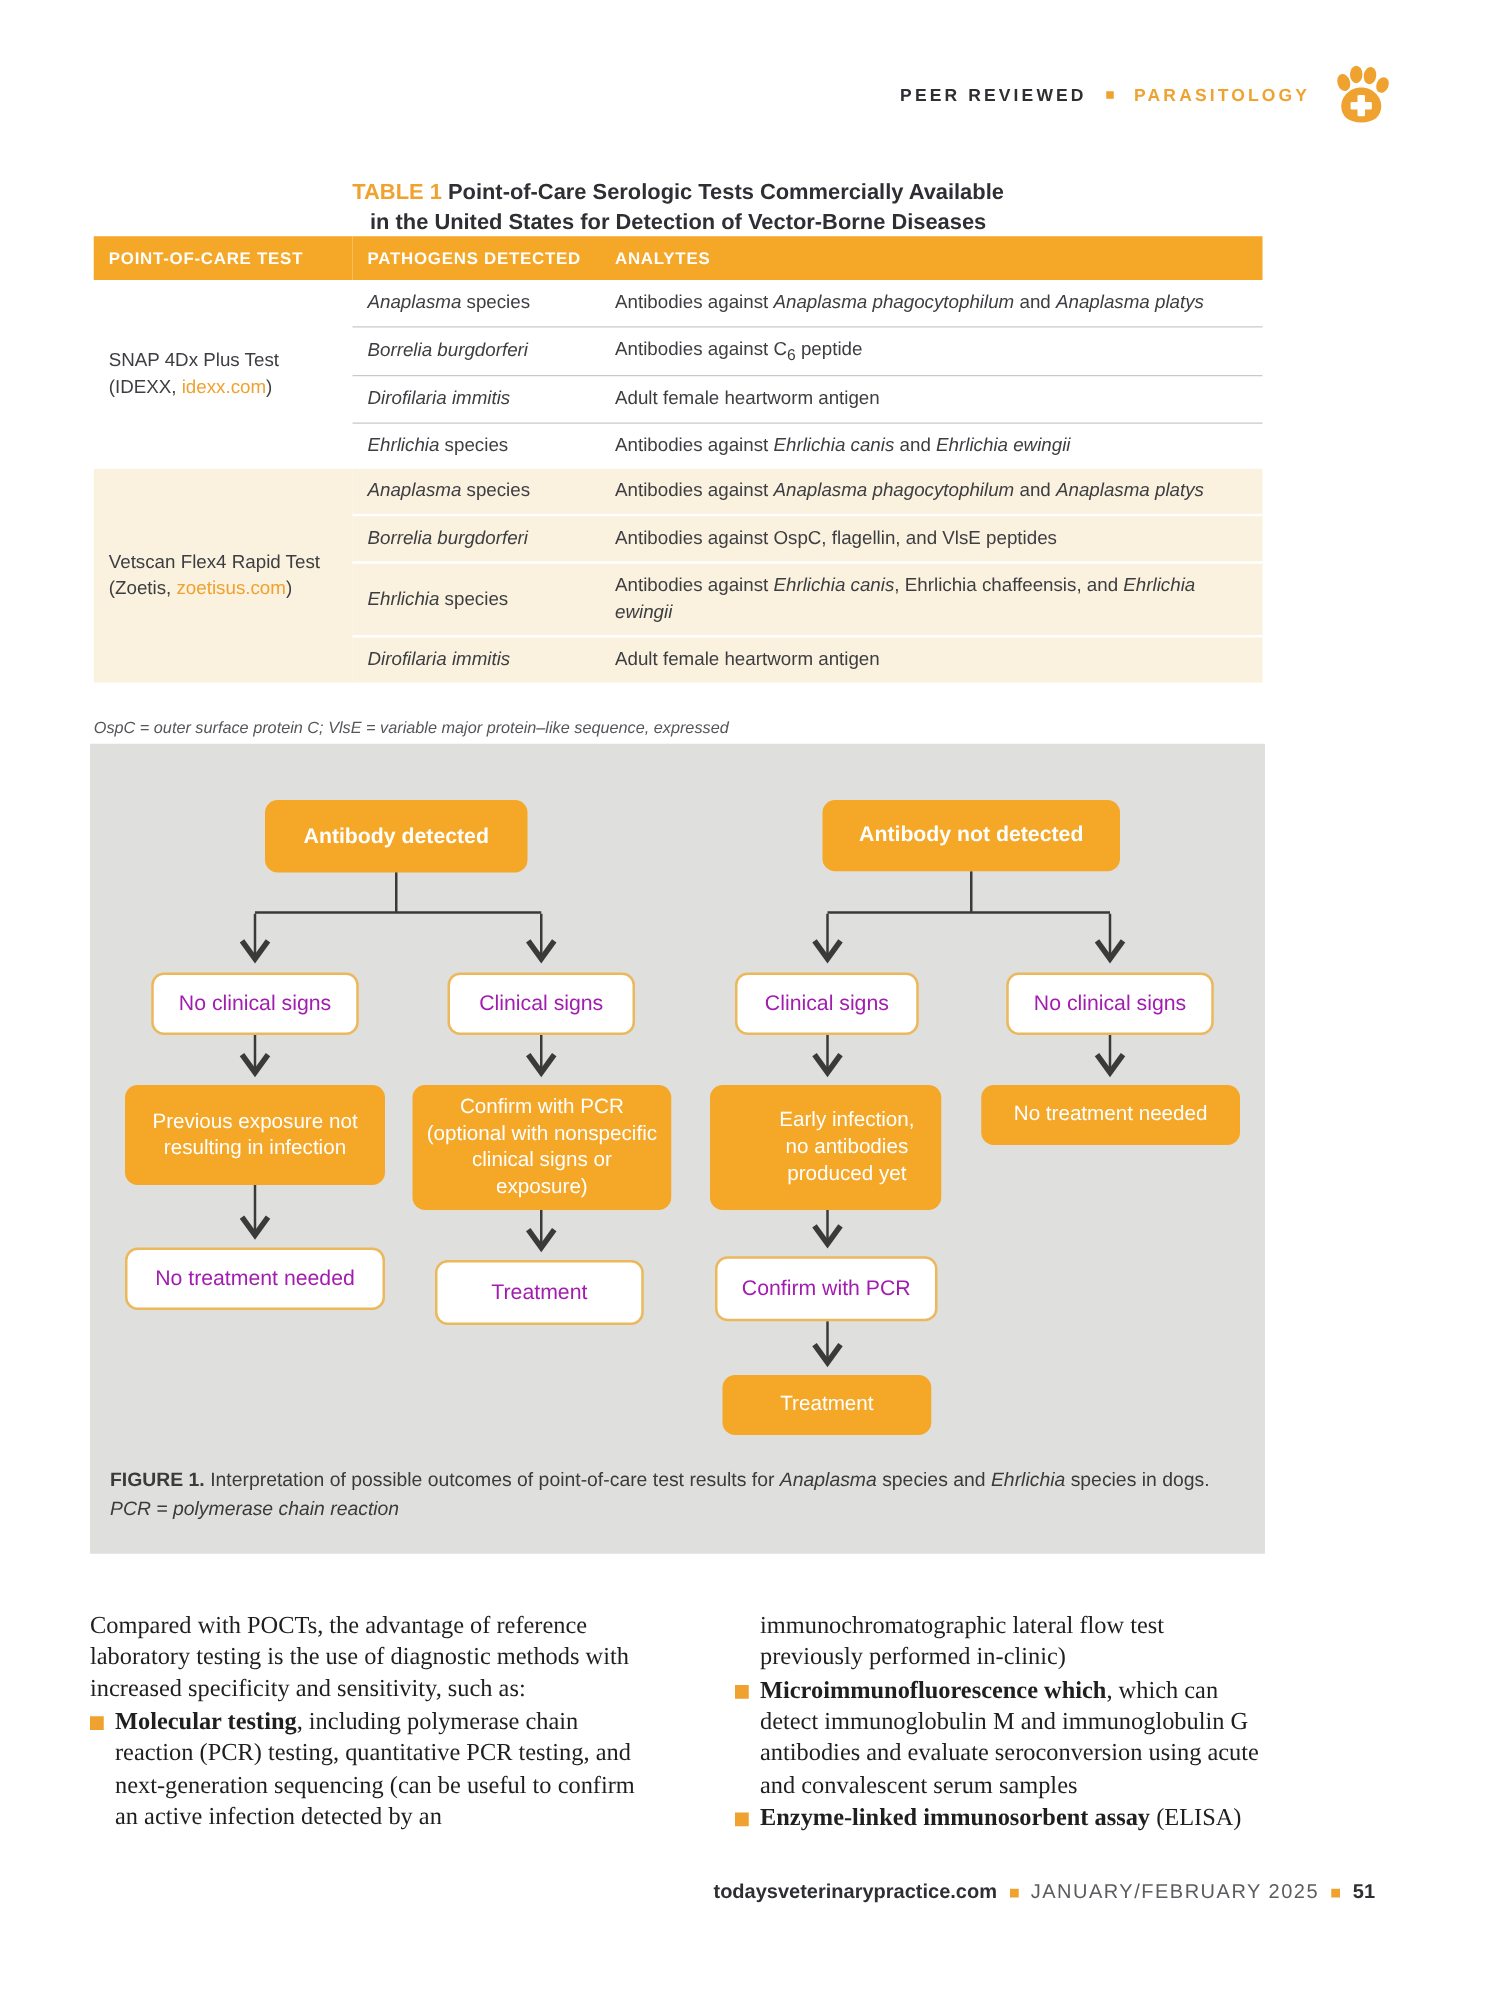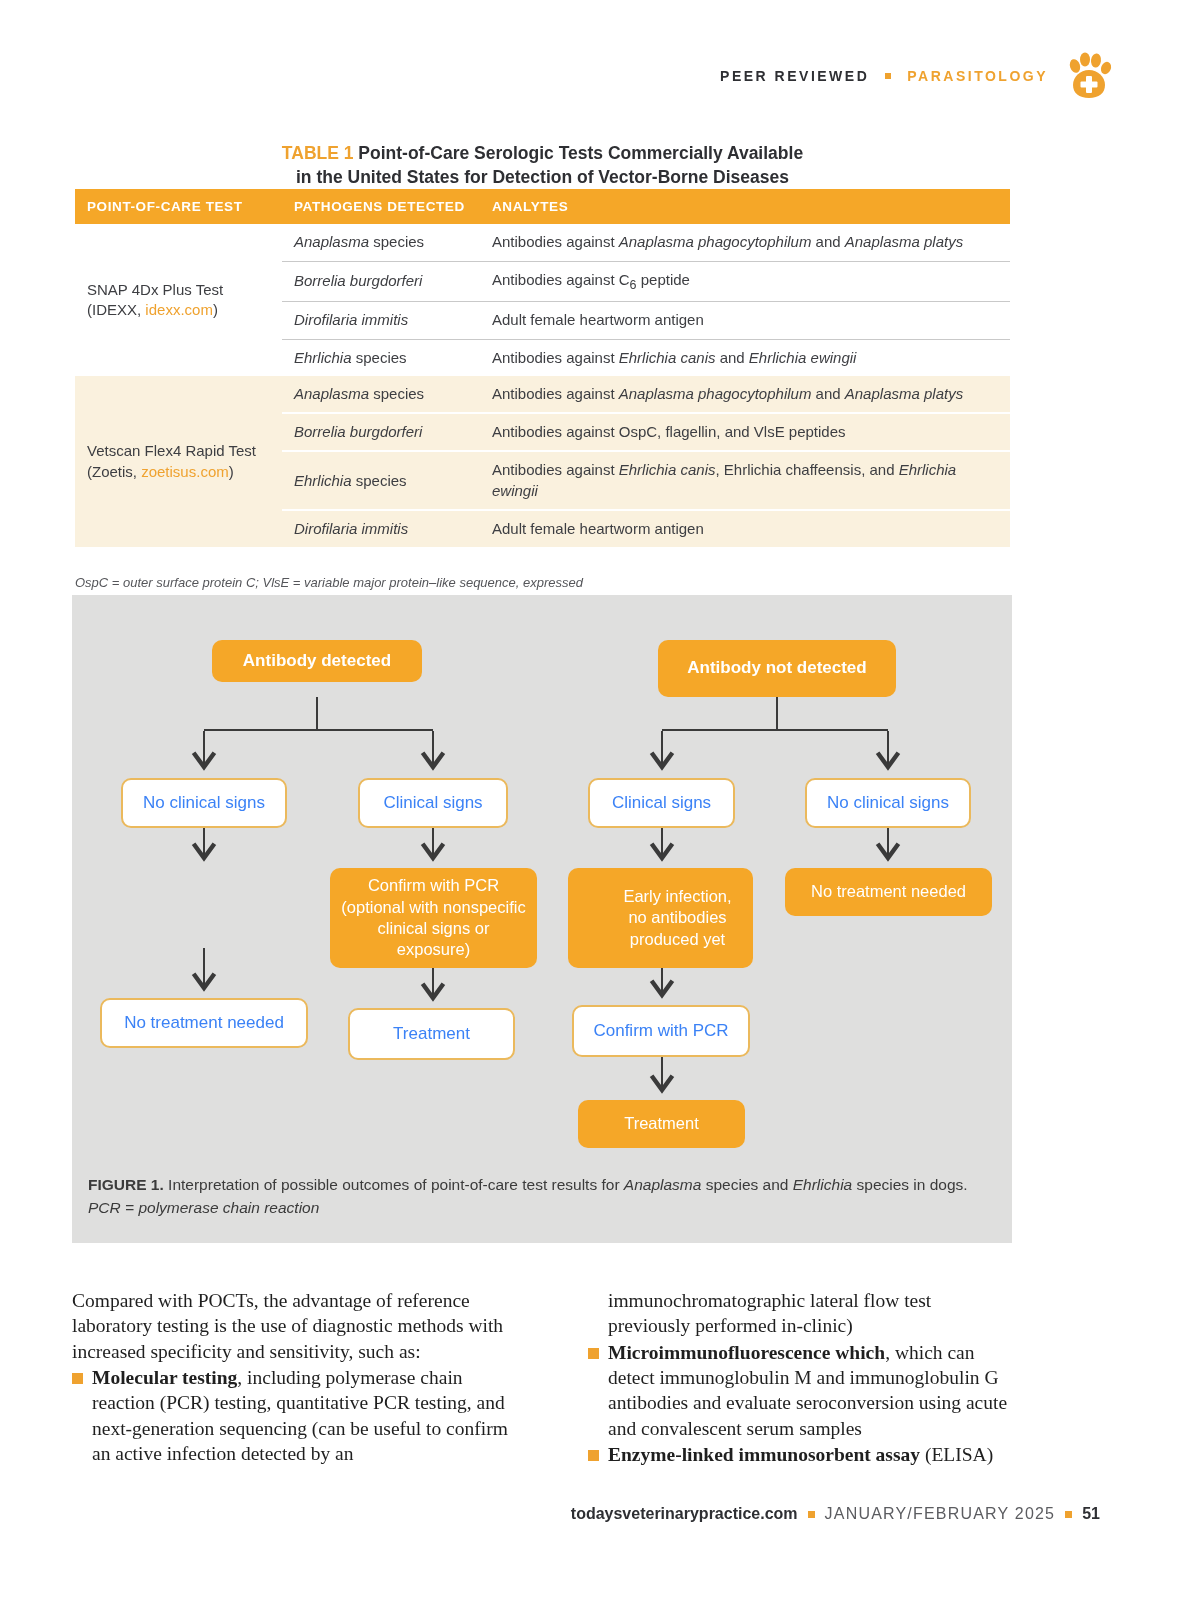--- a/index.html
+++ b/index.html
@@ -27,21 +27,21 @@
   tbody.g2 tr+tr td.sep{border-top:2px solid #ffffff;}
   .footnote{margin-top:28px;font-style:italic;font-size:13px;color:#55565a;}
 
   
   .figure-panel{position:absolute;left:72px;top:595px;width:940px;height:648px;background:#DFDFDE;}
   .fc-lines{position:absolute;left:0;top:0;}
   .fc-box{position:absolute;display:flex;align-items:center;justify-content:center;
           text-align:center;border-radius:10px;box-sizing:border-box;padding:4px 10px;}
   .fc-orange{background:#F5A728;color:#fff;font-size:16.5px;line-height:1.3;}
   .fc-root{font-weight:bold;font-size:17px;}
-  .fc-white{background:#fff;border:2px solid #EBB95C;color:#3b82f6;font-size:17px;text-align:center;}
+  .fc-white{background:#fff;border:2px solid #EBB95C;color:#a21caf;font-size:17px;text-align:center;}
   .fig-caption{position:absolute;left:16px;top:578px;width:908px;font-size:15.5px;
                color:#3b3b3b;line-height:1.5;}
   .fig-caption .cap2{font-style:italic;}
 
   
   .bodycol{position:absolute;font-family:"Liberation Serif",serif;font-size:19.5px;
            line-height:1.3;color:#1f1f1f;}
   .col-left{left:72px;top:1288px;width:452px;}
   .col-right{left:588px;top:1288px;width:426px;}
   .bullet{display:flex;margin-top:1px;}
@@ -166,28 +166,29 @@
         <line x1="361" y1="233" x2="361" y2="263" marker-end="url(#arr)"></line>
         <line x1="590" y1="233" x2="590" y2="263" marker-end="url(#arr)"></line>
         <line x1="816" y1="233" x2="816" y2="263" marker-end="url(#arr)"></line>
         <line x1="132" y1="353" x2="132" y2="393" marker-end="url(#arr)"></line>
         <line x1="361" y1="373" x2="361" y2="403" marker-end="url(#arr)"></line>
         <line x1="590" y1="373" x2="590" y2="400" marker-end="url(#arr)"></line>
         <line x1="590" y1="462" x2="590" y2="495" marker-end="url(#arr)"></line>
       </g>
     </svg>
 
-    <div class="fc-box fc-orange fc-root" style="left:140px;top:45px;width:210px;height:42px;">Antibody detected</div>
+    <div class="fc-box fc-orange fc-root" style="left:140px;top:45px;width:210px;height:58px;">Antibody detected</div>
     <div class="fc-box fc-orange fc-root" style="left:586px;top:45px;width:238px;height:57px;">Antibody not detected</div>
 
     <div class="fc-box fc-white" style="left:49px;top:183px;width:166px;height:50px;">No clinical signs</div>
     <div class="fc-box fc-white" style="left:286px;top:183px;width:150px;height:50px;">Clinical signs</div>
     <div class="fc-box fc-white" style="left:516px;top:183px;width:147px;height:50px;">Clinical signs</div>
     <div class="fc-box fc-white" style="left:733px;top:183px;width:166px;height:50px;">No clinical signs</div>
 
+    <div class="fc-box fc-orange" style="left:28px;top:273px;width:208px;height:80px;">Previous exposure not resulting in infection</div>
     <div class="fc-box fc-orange" style="left:258px;top:273px;width:207px;height:100px;">Confirm with PCR (optional with nonspecific clinical signs or exposure)</div>
     <div class="fc-box fc-orange" style="left:496px;top:273px;width:185px;height:100px;padding-left:44px;">Early infection, no antibodies produced yet</div>
     <div class="fc-box fc-orange" style="left:713px;top:273px;width:207px;height:48px;">No treatment needed</div>
 
     <div class="fc-box fc-white" style="left:28px;top:403px;width:208px;height:50px;">No treatment needed</div>
     <div class="fc-box fc-white" style="left:276px;top:413px;width:167px;height:52px;">Treatment</div>
     <div class="fc-box fc-white" style="left:500px;top:410px;width:178px;height:52px;">Confirm with PCR</div>
     <div class="fc-box fc-orange" style="left:506px;top:505px;width:167px;height:48px;">Treatment</div>
 
     <div class="fig-caption">

